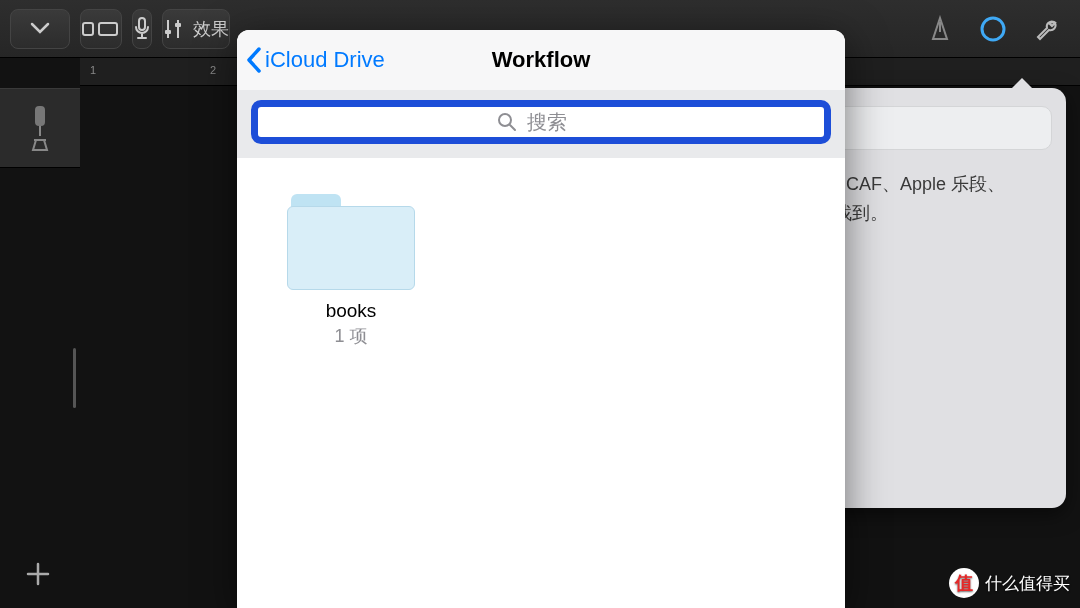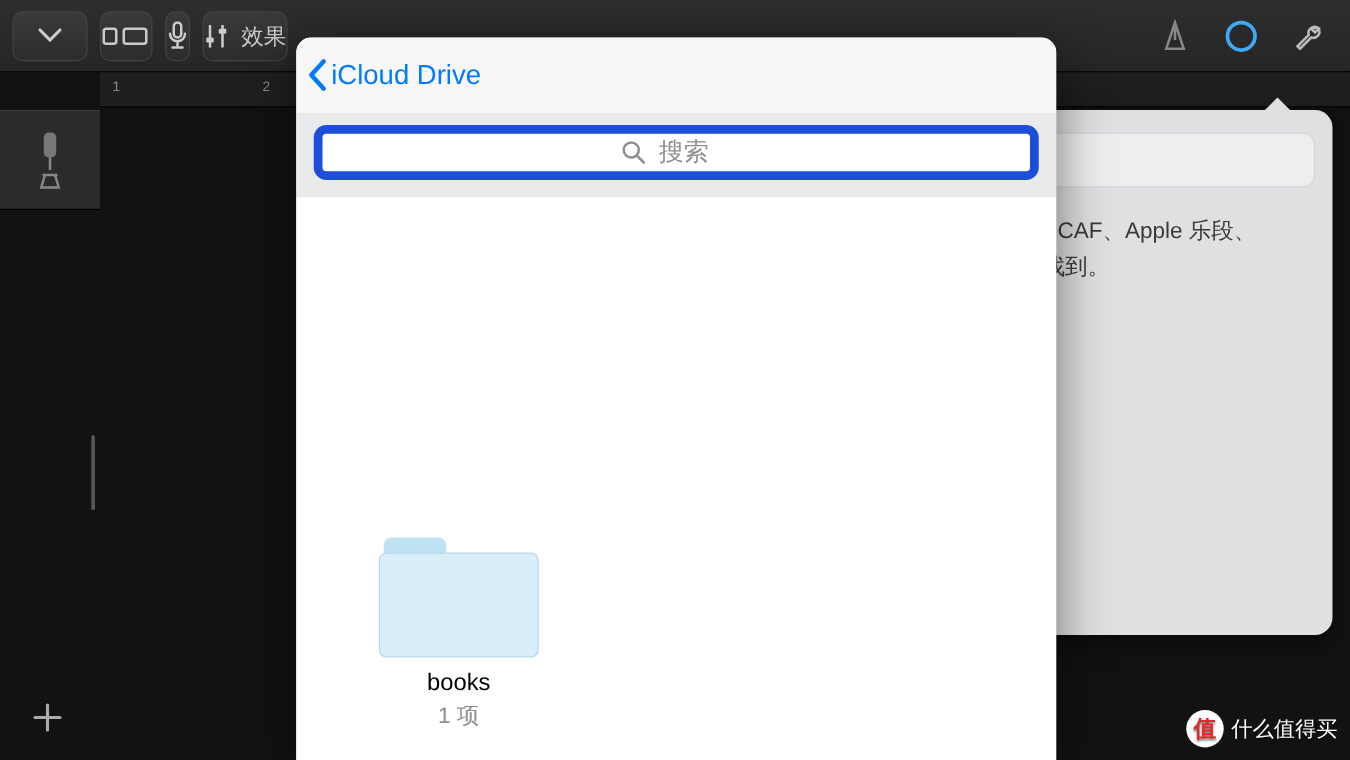--- a/index.html
+++ b/index.html
@@ -134,22 +134,22 @@
     gap:8px;
     border:7px solid #1d4ed8;
   }
   .picker-searchbox input {
     border:none; outline:none; background:transparent;
     font-size:20px; color:#000; width:60px; text-align:left;
   }
   .picker-searchbox input::placeholder { color:#8e8e93; }
   .picker-grid {
     flex:1; background:#fff;
-    display:flex; align-items:flex-end;
-    padding: 24px 40px; gap: 40px;
+    display:flex; align-items:flex-start;
+    padding: 24px 24px; gap: 40px;
   }
   .item {
     width:180px; display:flex; flex-direction:column; align-items:center;
     cursor:pointer;
   }
   .item-label { font-size:19px; color:#000; margin-top:10px; text-align:center; white-space:nowrap;}
   .item-sub   { font-size:18px; color:var(--text-sub); margin-top:2px; }
   
   .folder {
     width:128px; height:100px; position:relative; margin-top:8px;
@@ -272,20 +272,21 @@
 </div>
 
 <div class="picker">
   <div class="picker-nav">
     <div class="picker-back">
       <svg width="18" height="28" viewBox="0 0 18 28">
         <path d="M14 3 L4 14 L14 25" fill="none" stroke="#007aff" stroke-width="3.5" stroke-linecap="round" stroke-linejoin="round"></path>
       </svg>
       <span>iCloud Drive</span>
     </div>
+    <div class="picker-title">Workflow</div>
   </div>
 
   <div class="picker-searchbar">
     <div class="picker-searchbox">
       <svg width="20" height="20" viewBox="0 0 20 20">
         <circle cx="8" cy="8" r="6" fill="none" stroke="#8e8e93" stroke-width="2"></circle>
         <path d="M13 13l5 5" stroke="#8e8e93" stroke-width="2" stroke-linecap="round"></path>
       </svg>
       <input type="text" placeholder="搜索" style="">
     </div>

